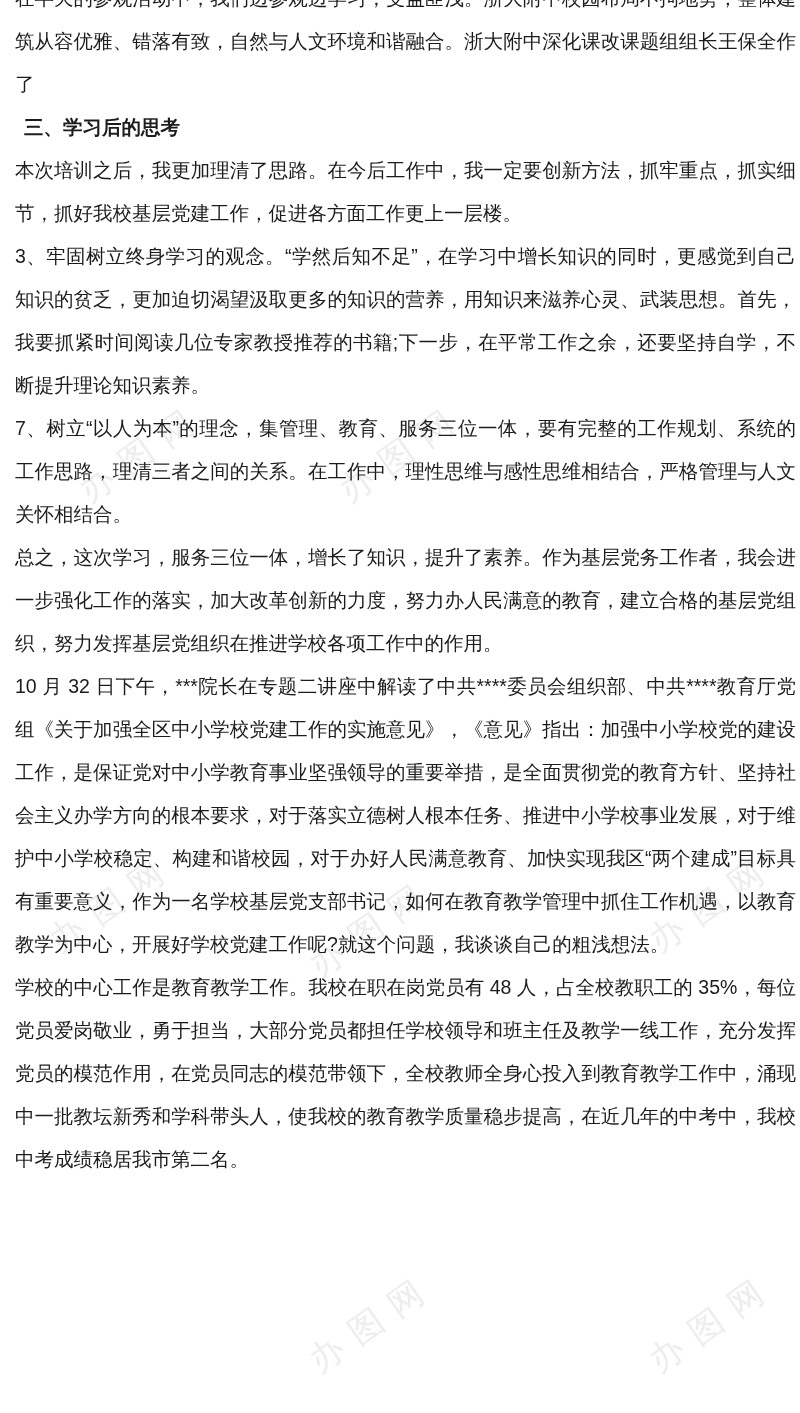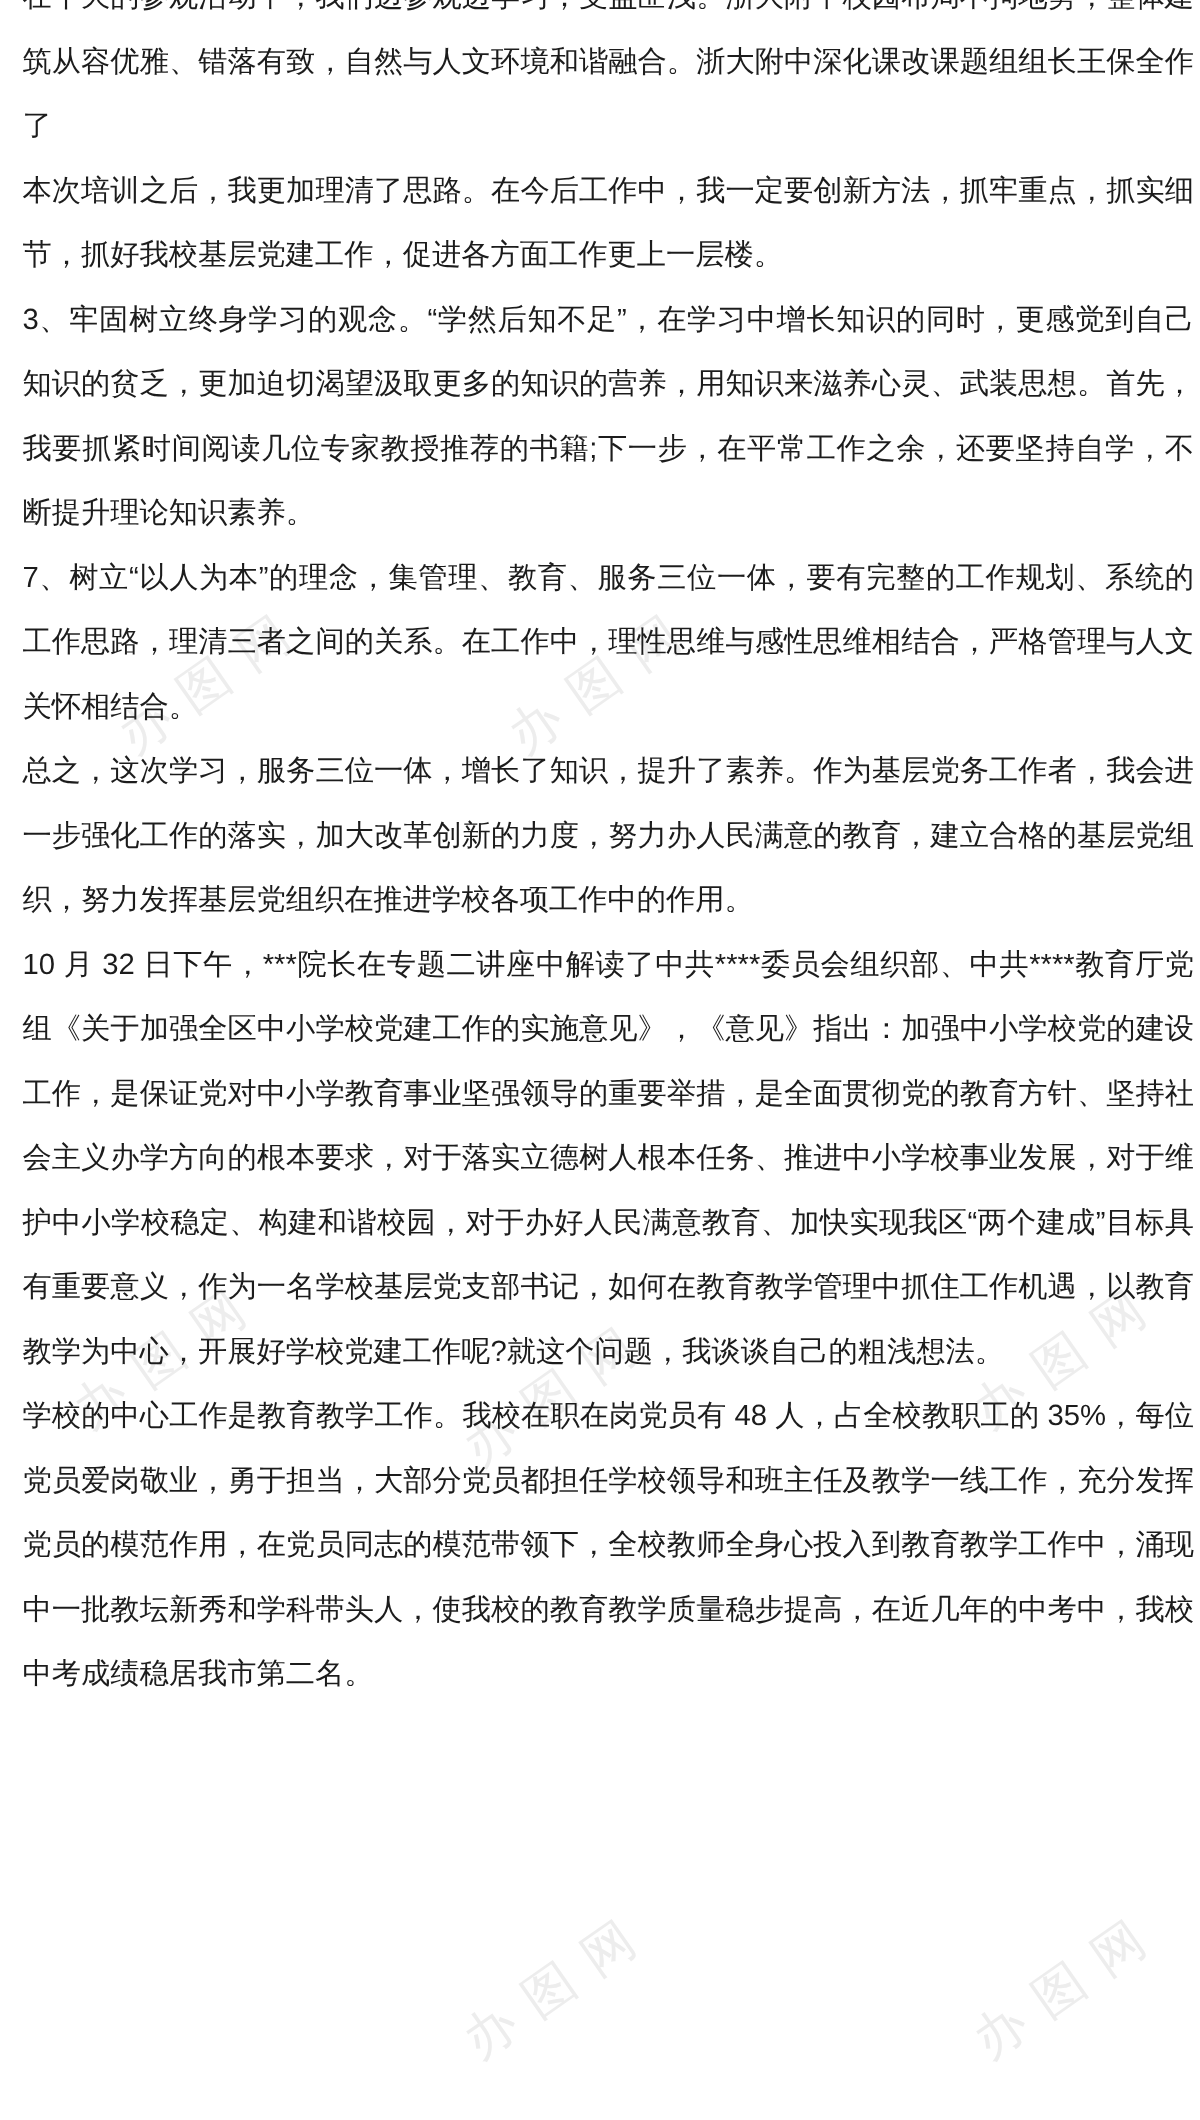--- a/index.html
+++ b/index.html
@@ -70,20 +70,21 @@
   <span class="watermark w2">办图网</span>
   <span class="watermark w3">办图网</span>
   <span class="watermark w4">办图网</span>
   <span class="watermark w5">办图网</span>
   <span class="watermark w6">办图网</span>
   <span class="watermark w7">办图网</span>
 </div>
 
 <div class="content">
   <p class="clip-top">在半天的参观活动中，我们边参观边学习，受益匪浅。浙大附中校园布局不拘地势，整体建筑从容优雅、错落有致，自然与人文环境和谐融合。浙大附中深化课改课题组组长王保全作了</p>
+  <p class="heading heading-indent">三、学习后的思考</p>
   <p>本次培训之后，我更加理清了思路。在今后工作中，我一定要创新方法，抓牢重点，抓实细节，抓好我校基层党建工作，促进各方面工作更上一层楼。</p>
   <p>3、牢固树立终身学习的观念。“学然后知不足”，在学习中增长知识的同时，更感觉到自己知识的贫乏，更加迫切渴望汲取更多的知识的营养，用知识来滋养心灵、武装思想。首先，我要抓紧时间阅读几位专家教授推荐的书籍;下一步，在平常工作之余，还要坚持自学，不断提升理论知识素养。</p>
   <p>7、树立“以人为本”的理念，集管理、教育、服务三位一体，要有完整的工作规划、系统的工作思路，理清三者之间的关系。在工作中，理性思维与感性思维相结合，严格管理与人文关怀相结合。</p>
   <p>总之，这次学习，服务三位一体，增长了知识，提升了素养。作为基层党务工作者，我会进一步强化工作的落实，加大改革创新的力度，努力办人民满意的教育，建立合格的基层党组织，努力发挥基层党组织在推进学校各项工作中的作用。</p>
   <p>10 月 32 日下午，***院长在专题二讲座中解读了中共****委员会组织部、中共****教育厅党组《关于加强全区中小学校党建工作的实施意见》，《意见》指出：加强中小学校党的建设工作，是保证党对中小学教育事业坚强领导的重要举措，是全面贯彻党的教育方针、坚持社会主义办学方向的根本要求，对于落实立德树人根本任务、推进中小学校事业发展，对于维护中小学校稳定、构建和谐校园，对于办好人民满意教育、加快实现我区“两个建成”目标具有重要意义，作为一名学校基层党支部书记，如何在教育教学管理中抓住工作机遇，以教育教学为中心，开展好学校党建工作呢?就这个问题，我谈谈自己的粗浅想法。</p>
   <p>学校的中心工作是教育教学工作。我校在职在岗党员有 48 人，占全校教职工的 35%，每位党员爱岗敬业，勇于担当，大部分党员都担任学校领导和班主任及教学一线工作，充分发挥党员的模范作用，在党员同志的模范带领下，全校教师全身心投入到教育教学工作中，涌现中一批教坛新秀和学科带头人，使我校的教育教学质量稳步提高，在近几年的中考中，我校中考成绩稳居我市第二名。</p>
 
 </div>
 
 </body></html>

